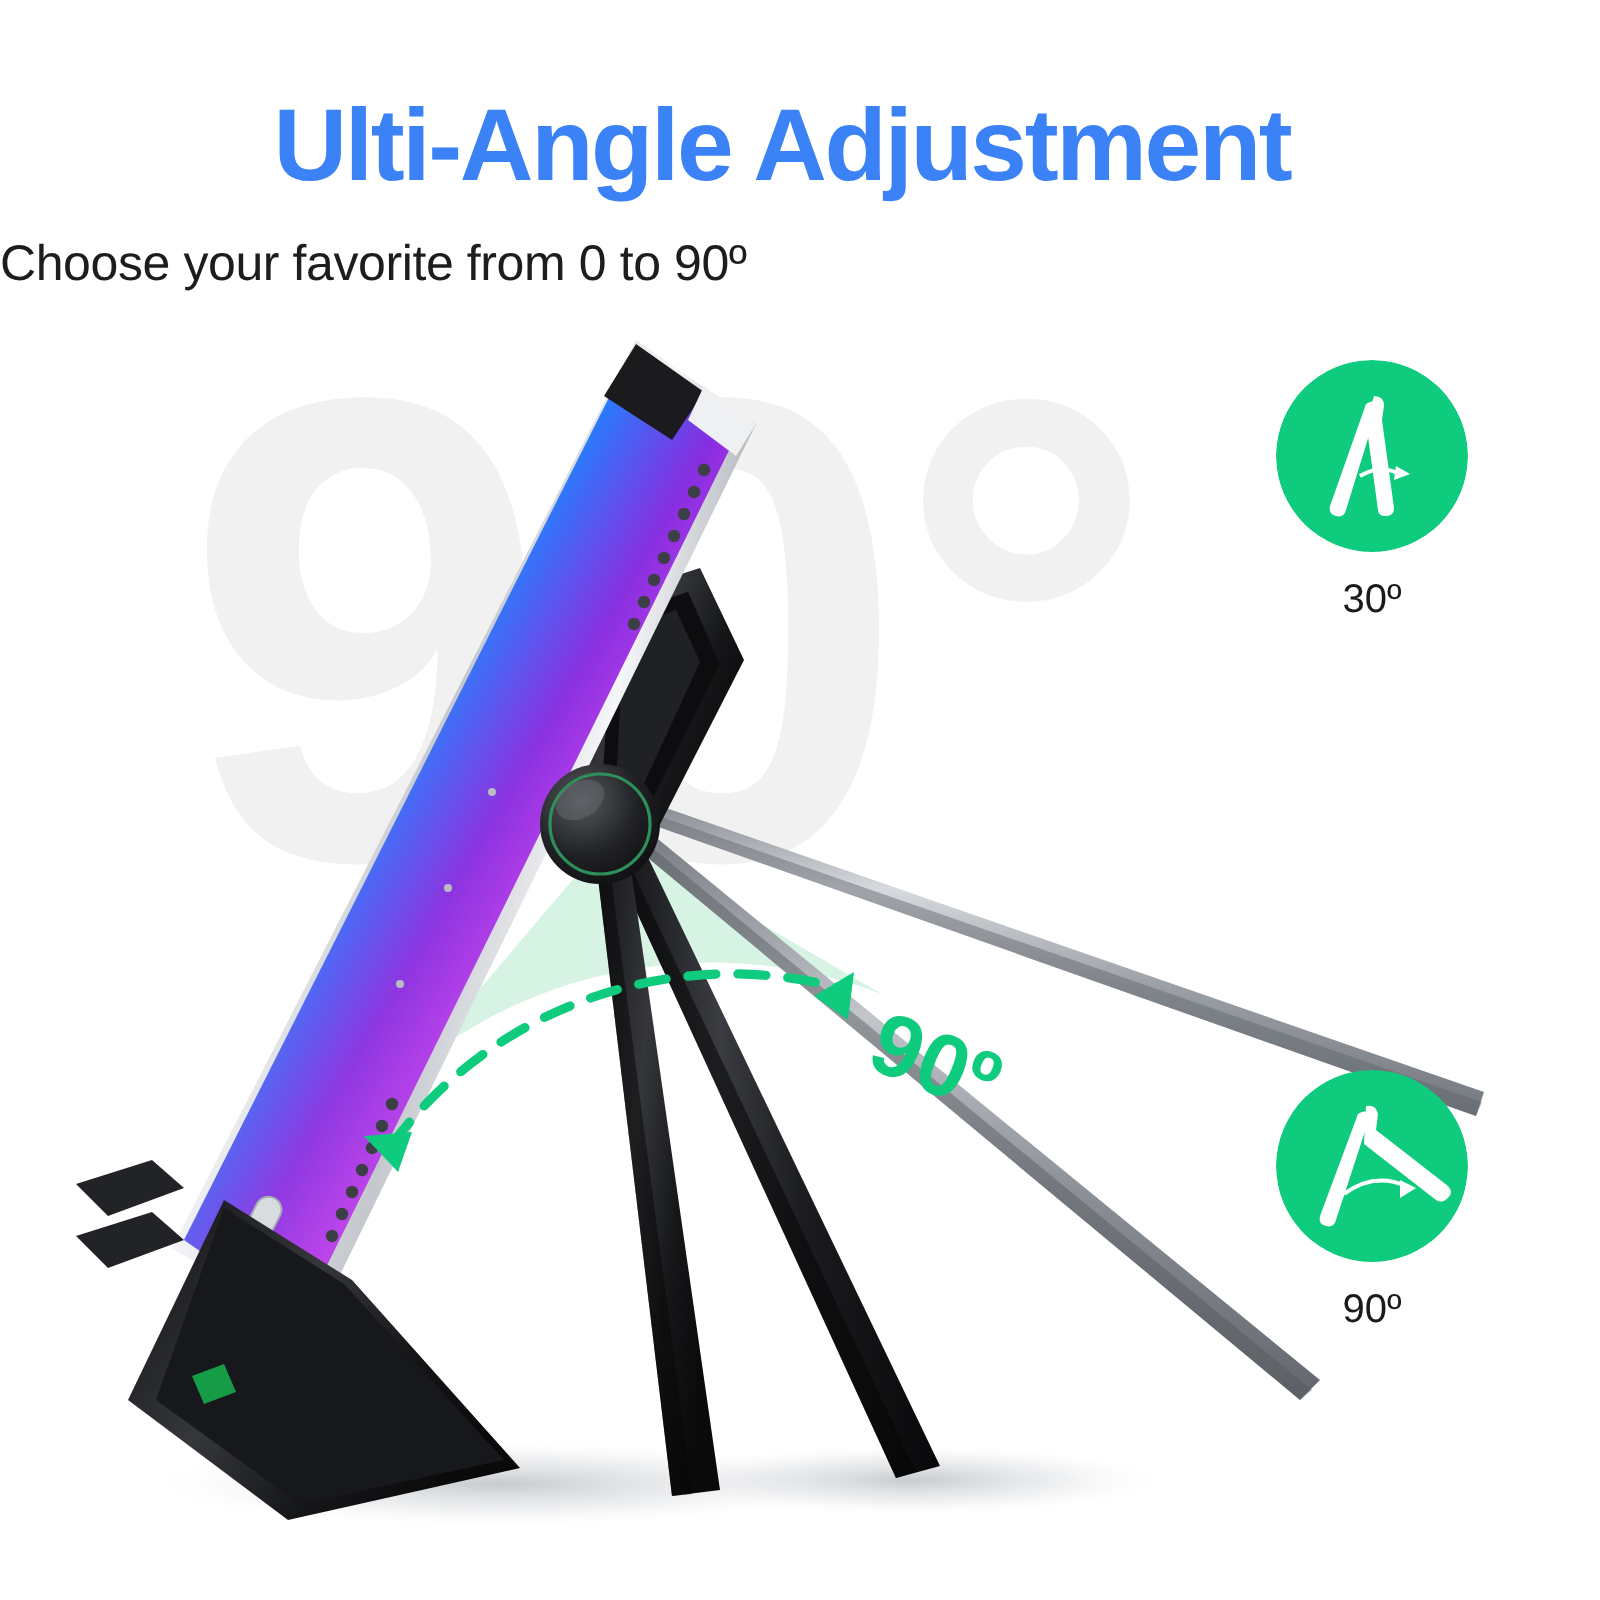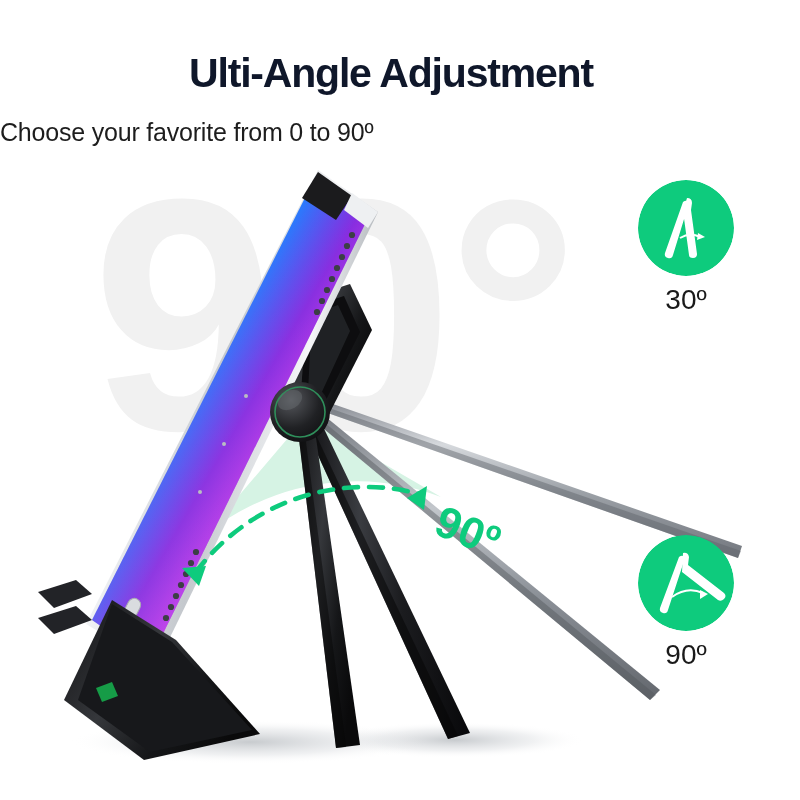--- a/index.html
+++ b/index.html
@@ -7,22 +7,22 @@
     width:800px;height:800px;overflow:hidden;
     background:#ffffff;
     font-family:"Liberation Sans","DejaVu Sans",sans-serif;
     position:relative;
   }
   #stage{position:absolute;inset:0;width:800px;height:800px;background:#fff;}
 
   
   .title{
     position:absolute;left:0;top:44px;width:782px;text-align:center;
-    font-size:41px;line-height:58px;font-weight:700;letter-spacing:-1.2px;
-    color:#0f172a;
+    font-size:51px;line-height:58px;font-weight:700;letter-spacing:-1.2px;
+    color:#3b82f6;
   }
   .subtitle{
     position:absolute;left:0;top:116px;width:642px;
     font-size:25px;line-height:32px;font-weight:400;letter-spacing:-0.2px;
     color:#1d1d1d;
   }
 
   
   .watermark{
     position:absolute;left:92px;top:150px;width:520px;height:340px;
@@ -34,21 +34,21 @@
   .scene{position:absolute;left:0;top:0;width:800px;height:800px;}
 
   
   .badge{position:absolute;width:100px;}
   .badge .disc{
     width:96px;height:96px;border-radius:50%;
     display:block;
   }
   .badge .cap{
     display:block;width:96px;text-align:center;
-    margin-top:11px;font-size:28px;line-height:26px;color:#1a1a1a;font-weight:400;
+    margin-top:11px;font-size:20px;line-height:26px;color:#1a1a1a;font-weight:400;
   }
   #badge-30{left:638px;top:180px;}
   #badge-60{left:638px;top:352px;}
   #badge-90{left:638px;top:535px;}
 </style>
 </head>
 <body>
 
 <div id="stage">
 

